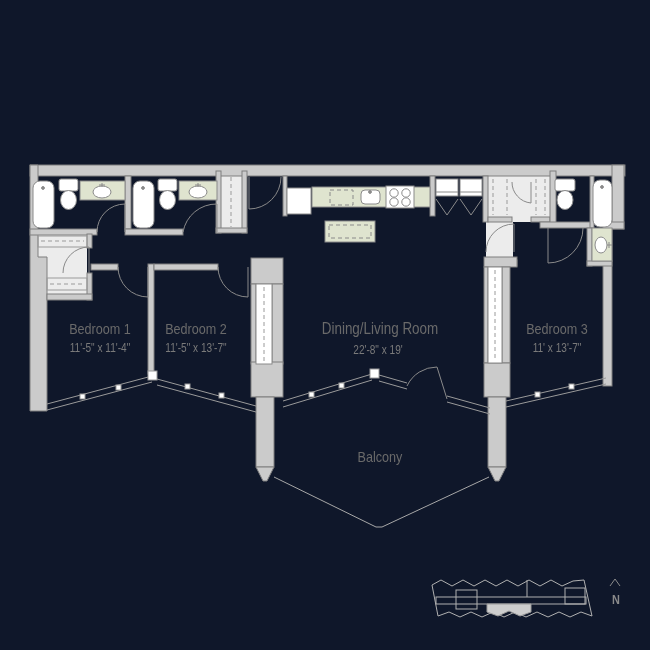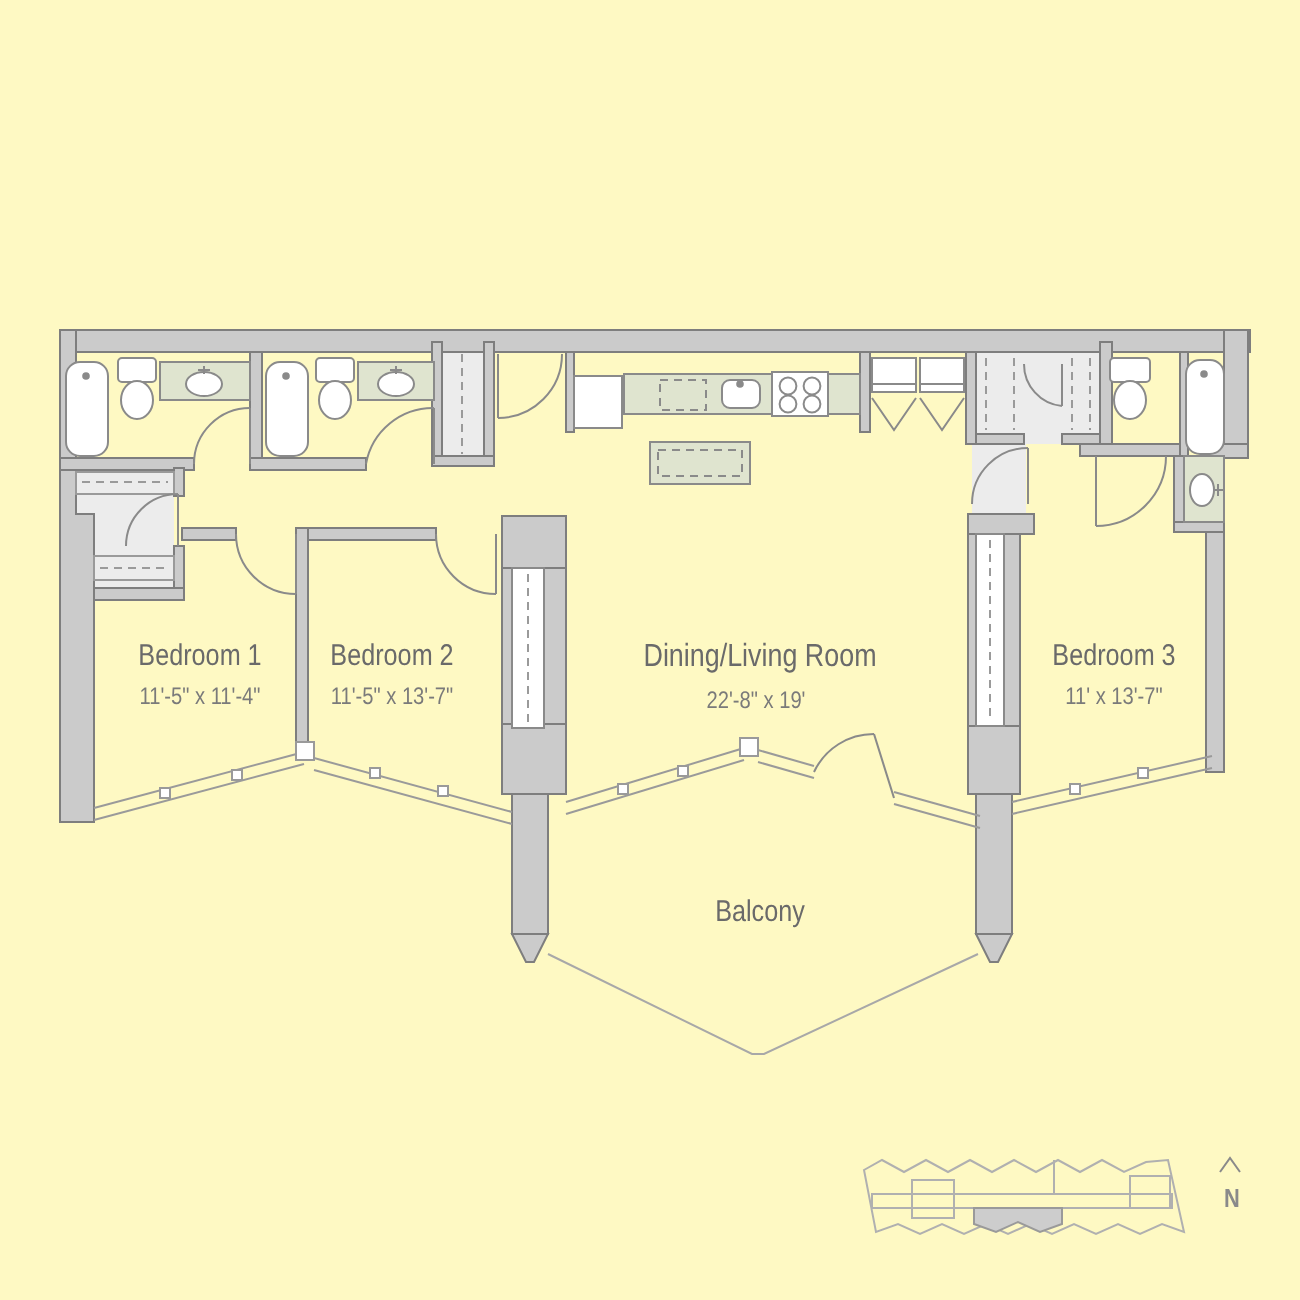--- a/index.html
+++ b/index.html
@@ -1,16 +1,16 @@
 <!DOCTYPE html>
 <html><head>
 <meta charset="utf-8">
 <style>
   html,body{margin:0;padding:0;background:#ffffff;}
-  #stage{position:relative;width:650px;height:650px;background:#fef9c3;overflow:hidden;
+  #stage{position:relative;width:650px;height:650px;background:#0f172a;overflow:hidden;
          font-family:"Liberation Sans",sans-serif;}
   #plan-svg{position:absolute;left:0;top:0;}
   .lbl{position:absolute;color:#6a6a6a;white-space:nowrap;
        transform:translate(-50%,-50%) scaleX(0.84);line-height:1;}
   .room-title{font-size:15px;}
   .room-dims{font-size:12px;color:#7a7a7a;}
   .big-title{font-size:16px;}
   .north-n{font-size:13px;color:#8a8a8a;font-weight:bold;}
 </style>
 </head>

